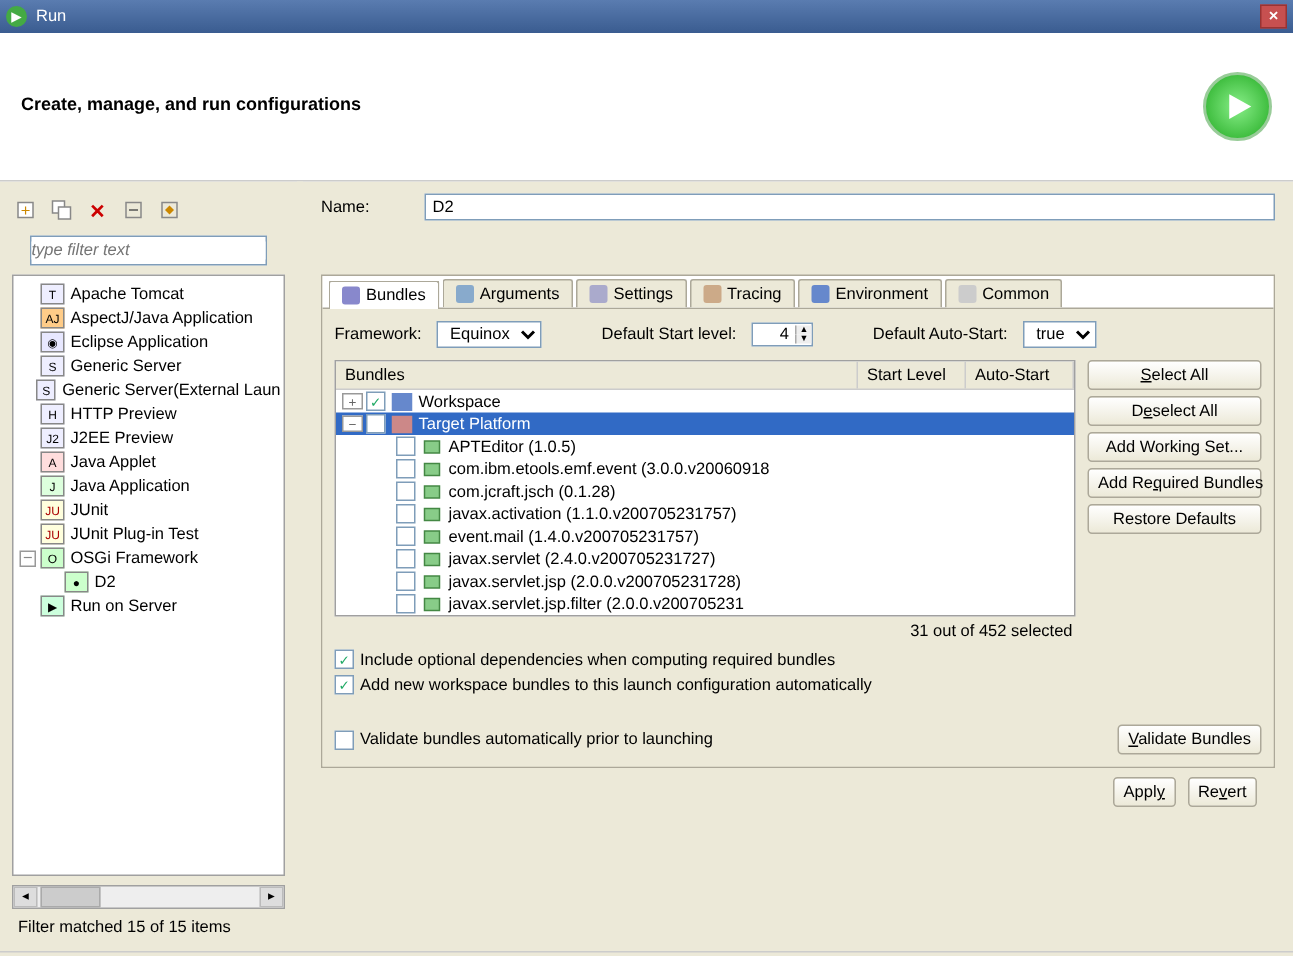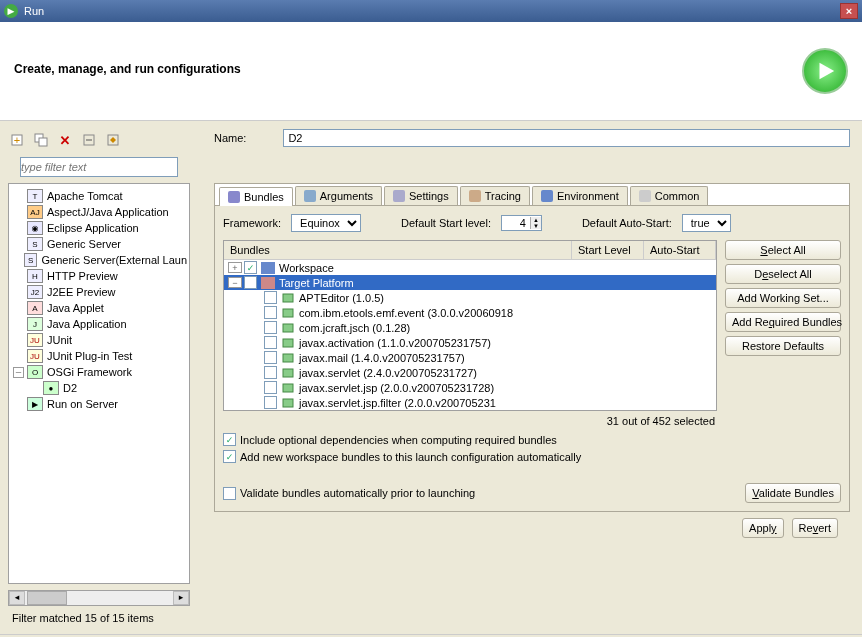--- a/index.html
+++ b/index.html
@@ -313,21 +313,21 @@
                     <span class="bicon"><svg width="14" height="12">
                         <rect x="2" y="2" width="10" height="8" fill="#8c8" stroke="#484"></rect>
                       </svg></span>
                     <span>javax.activation (1.1.0.v200705231757)</span>
                   </div>
                 <div class="brow depth2">
                     <span class="chk"></span>
                     <span class="bicon"><svg width="14" height="12">
                         <rect x="2" y="2" width="10" height="8" fill="#8c8" stroke="#484"></rect>
                       </svg></span>
-                    <span>javax.mail (1.4.0.v200705231757)</span>
+                    <span>event.mail (1.4.0.v200705231757)</span>
                   </div>
                 <div class="brow depth2">
                     <span class="chk"></span>
                     <span class="bicon"><svg width="14" height="12">
                         <rect x="2" y="2" width="10" height="8" fill="#8c8" stroke="#484"></rect>
                       </svg></span>
                     <span>javax.servlet (2.4.0.v200705231727)</span>
                   </div>
                 <div class="brow depth2">
                     <span class="chk"></span>

